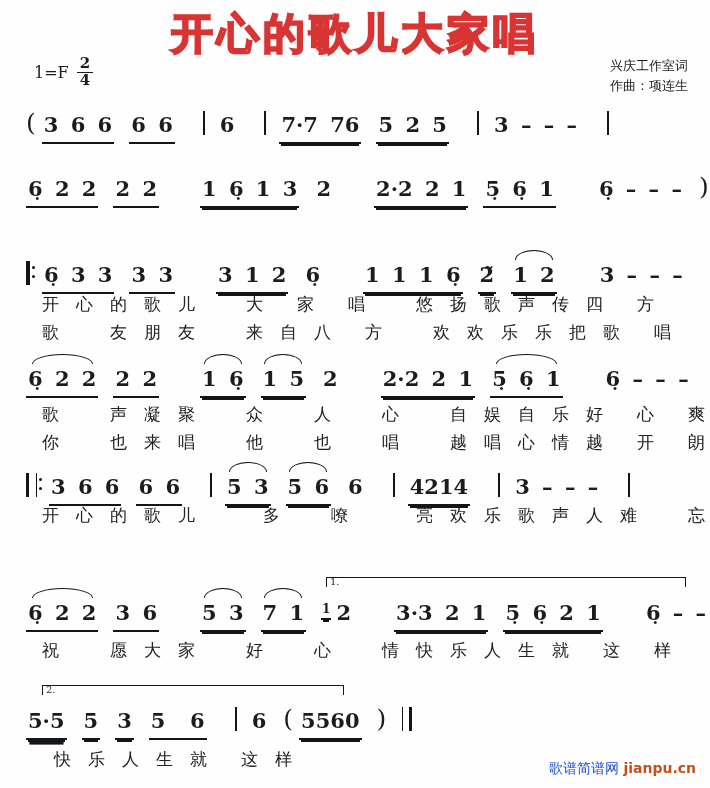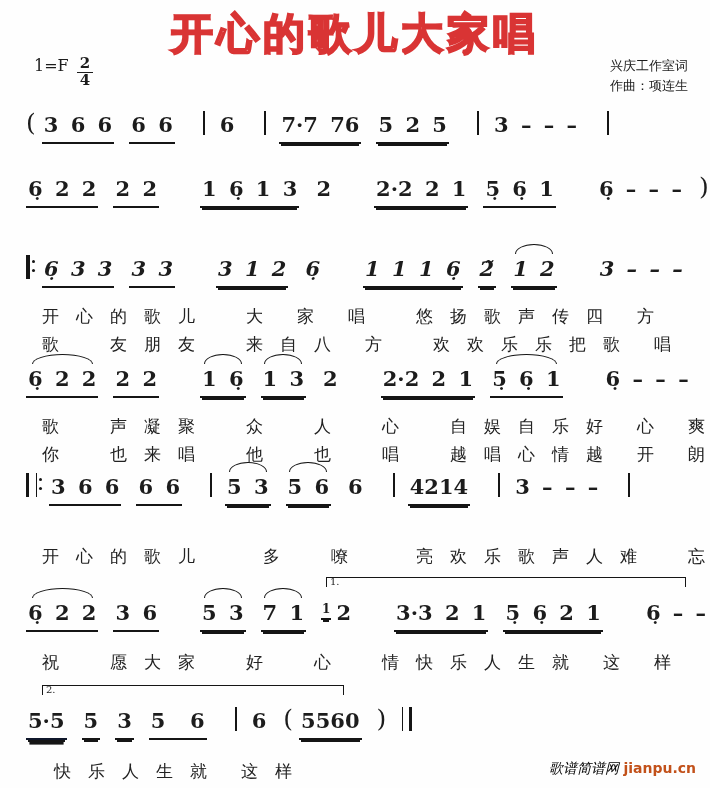--- a/index.html
+++ b/index.html
@@ -4,21 +4,21 @@
 <style>
   html,body{margin:0;padding:0;background:#fff;}
   #page{position:relative;width:710px;height:788px;background:#fefefe;overflow:hidden;
         font-family:"DejaVu Sans",sans-serif;color:#1c1c1c;}
   
   #title{position:absolute;top:6px;left:0;right:0;text-align:center;
          font-size:42px;font-weight:bold;letter-spacing:4px;color:#fff;
          -webkit-text-stroke:2px #d93434;text-shadow:0 0 1px #d93434;}
   
   #keybox{position:absolute;left:34px;top:56px;font-family:"DejaVu Serif",serif;
-          font-size:16px;display:flex;gap:8px;}
+          font-size:16px;display:flex;align-items:center;gap:8px;}
   .frac{display:inline-flex;flex-direction:column;align-items:center;line-height:1.05;
         font-size:15px;font-weight:bold;}
   .frac b:first-child{border-bottom:1.5px solid #1c1c1c;padding:0 3px;}
   
   #credits{position:absolute;right:22px;top:56px;font-size:13px;line-height:1.55;text-align:left;}
   
   .music{position:absolute;left:26px;right:8px;display:flex;align-items:baseline;}
   .g{position:relative;padding:0 2px 5px;font-family:"DejaVu Serif",serif;
      font-weight:bold;font-size:21px;white-space:pre;word-spacing:5px;margin-right:15px;}
   .b1{border-bottom:2px solid #151515;}
@@ -36,31 +36,31 @@
   .final{width:6px;border-right:3.4px solid #151515;border-left:1.6px solid #151515;margin-left:10px;}
   
   .volta{position:absolute;top:-19px;height:9px;border-top:1.6px solid #151515;
          border-left:1.6px solid #151515;border-right:1.6px solid #151515;}
   .vlabel{position:absolute;left:3px;top:-2px;font-style:normal;font-size:10px;
           font-family:"DejaVu Serif",serif;}
   .s5 .volta{left:300px;right:16px;}
   .s6 .volta{left:16px;width:300px;}
   
   .lyric{position:absolute;left:42px;right:8px;font-size:17px;letter-spacing:0;
-         white-space:pre;color:#222;margin-top:12px;}
+         white-space:pre;color:#222;}
   .lyE{padding-left:12px;}
   
   #watermark{position:absolute;right:14px;top:760px;font-size:14px;}
-  #wm-name{color:#000000;font-style:italic;}
+  #wm-name{color:#1d4ed8;}
   #wm-url{color:#c2511a;font-weight:bold;}
   
-  .y-s0{top:108px;} .y-s1{top:172px;} .y-s2{top:252px;font-style:italic;} .y-s3{top:362px;}
+  .y-s0{top:108px;} .y-s1{top:172px;} .y-s2{top:258px;} .y-s3{top:362px;}
   .y-s4{top:470px;} .y-s5{top:596px;} .y-s6{top:704px;}
   .y-a1{top:293px;} .y-a2{top:321px;} .y-b1{top:403px;} .y-b2{top:431px;}
-  .y-c{top:533px;} .y-d{top:639px;} .y-e{top:748px;}
+  .y-c{top:504px;} .y-d{top:639px;} .y-e{top:748px;}
 </style>
 </head>
 <body>
 
 <div id="page">
 
   <div id="title">开心的歌儿大家唱</div>
 
   <div id="keybox">
     <span>1=F</span>
@@ -117,21 +117,21 @@
       <span class="g b0">3 – – –</span>
       <span class="bar"></span>
     </div>
   <div class="lyric y-a1">开　心　的　歌　儿　　　大　　家　　唱　　　悠　扬　歌　声　传　四　　方</div>
   <div class="lyric y-a2">歌　　　友　朋　友　　　来　自　八　　方　　　欢　欢　乐　乐　把　歌　　唱</div>
   <div class="music y-s3">
       <span class="g b1 arc">6̣ 2 2</span>
       <span class="g b1">2 2</span>
       <span class="bar"></span>
       <span class="g b2 arc">1 6̣</span>
-      <span class="g b2 arc">1 3</span>
+      <span class="g b2 arc">1 5</span>
       <span class="g b0">2</span>
       <span class="bar"></span>
       <span class="g b2">2·2 2 1</span>
       <span class="g b1 arc">5̣ 6̣ 1</span>
       <span class="bar"></span>
       <span class="g b0">6̣ – – –</span>
     </div>
   <div class="lyric y-b1">歌　　　声　凝　聚　　　众　　　人　　　心　　　自　娱　自　乐　好　　心　　爽</div>
   <div class="lyric y-b2">你　　　也　来　唱　　　他　　　也　　　唱　　　越　唱　心　情　越　　开　　朗</div>
   <div class="music y-s4">

